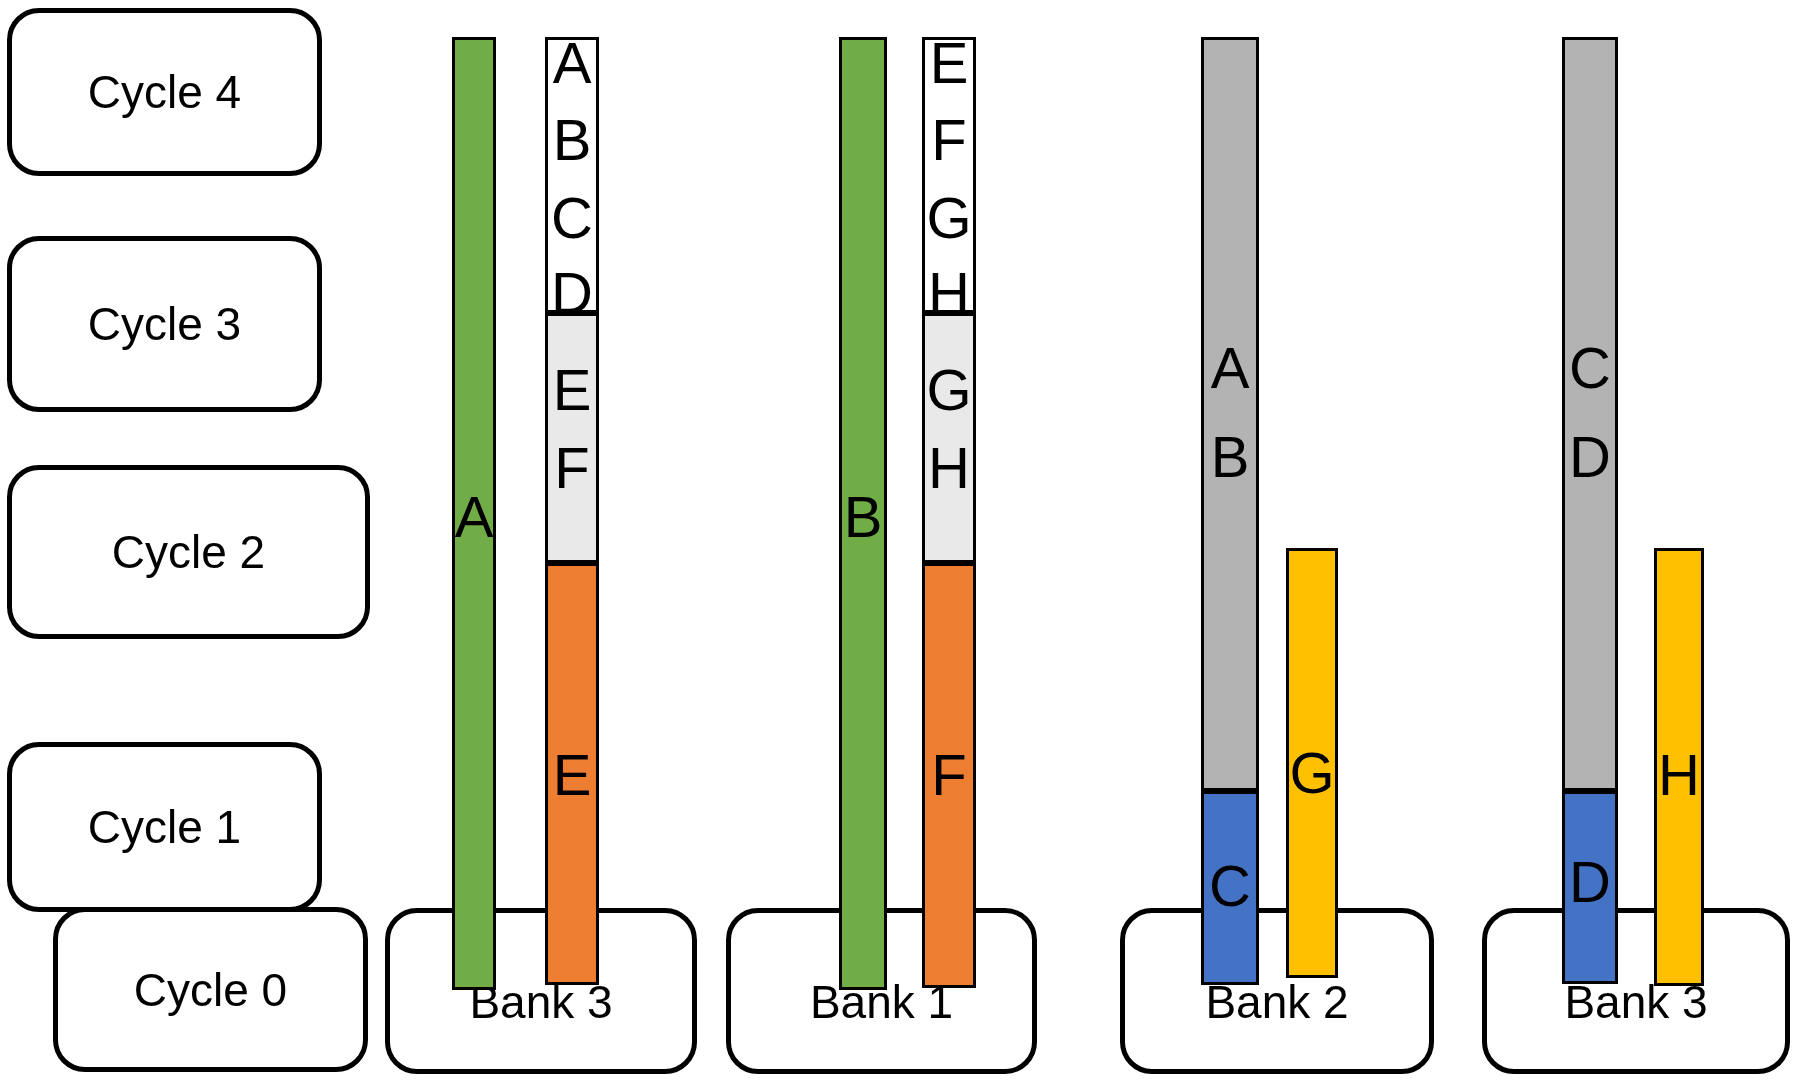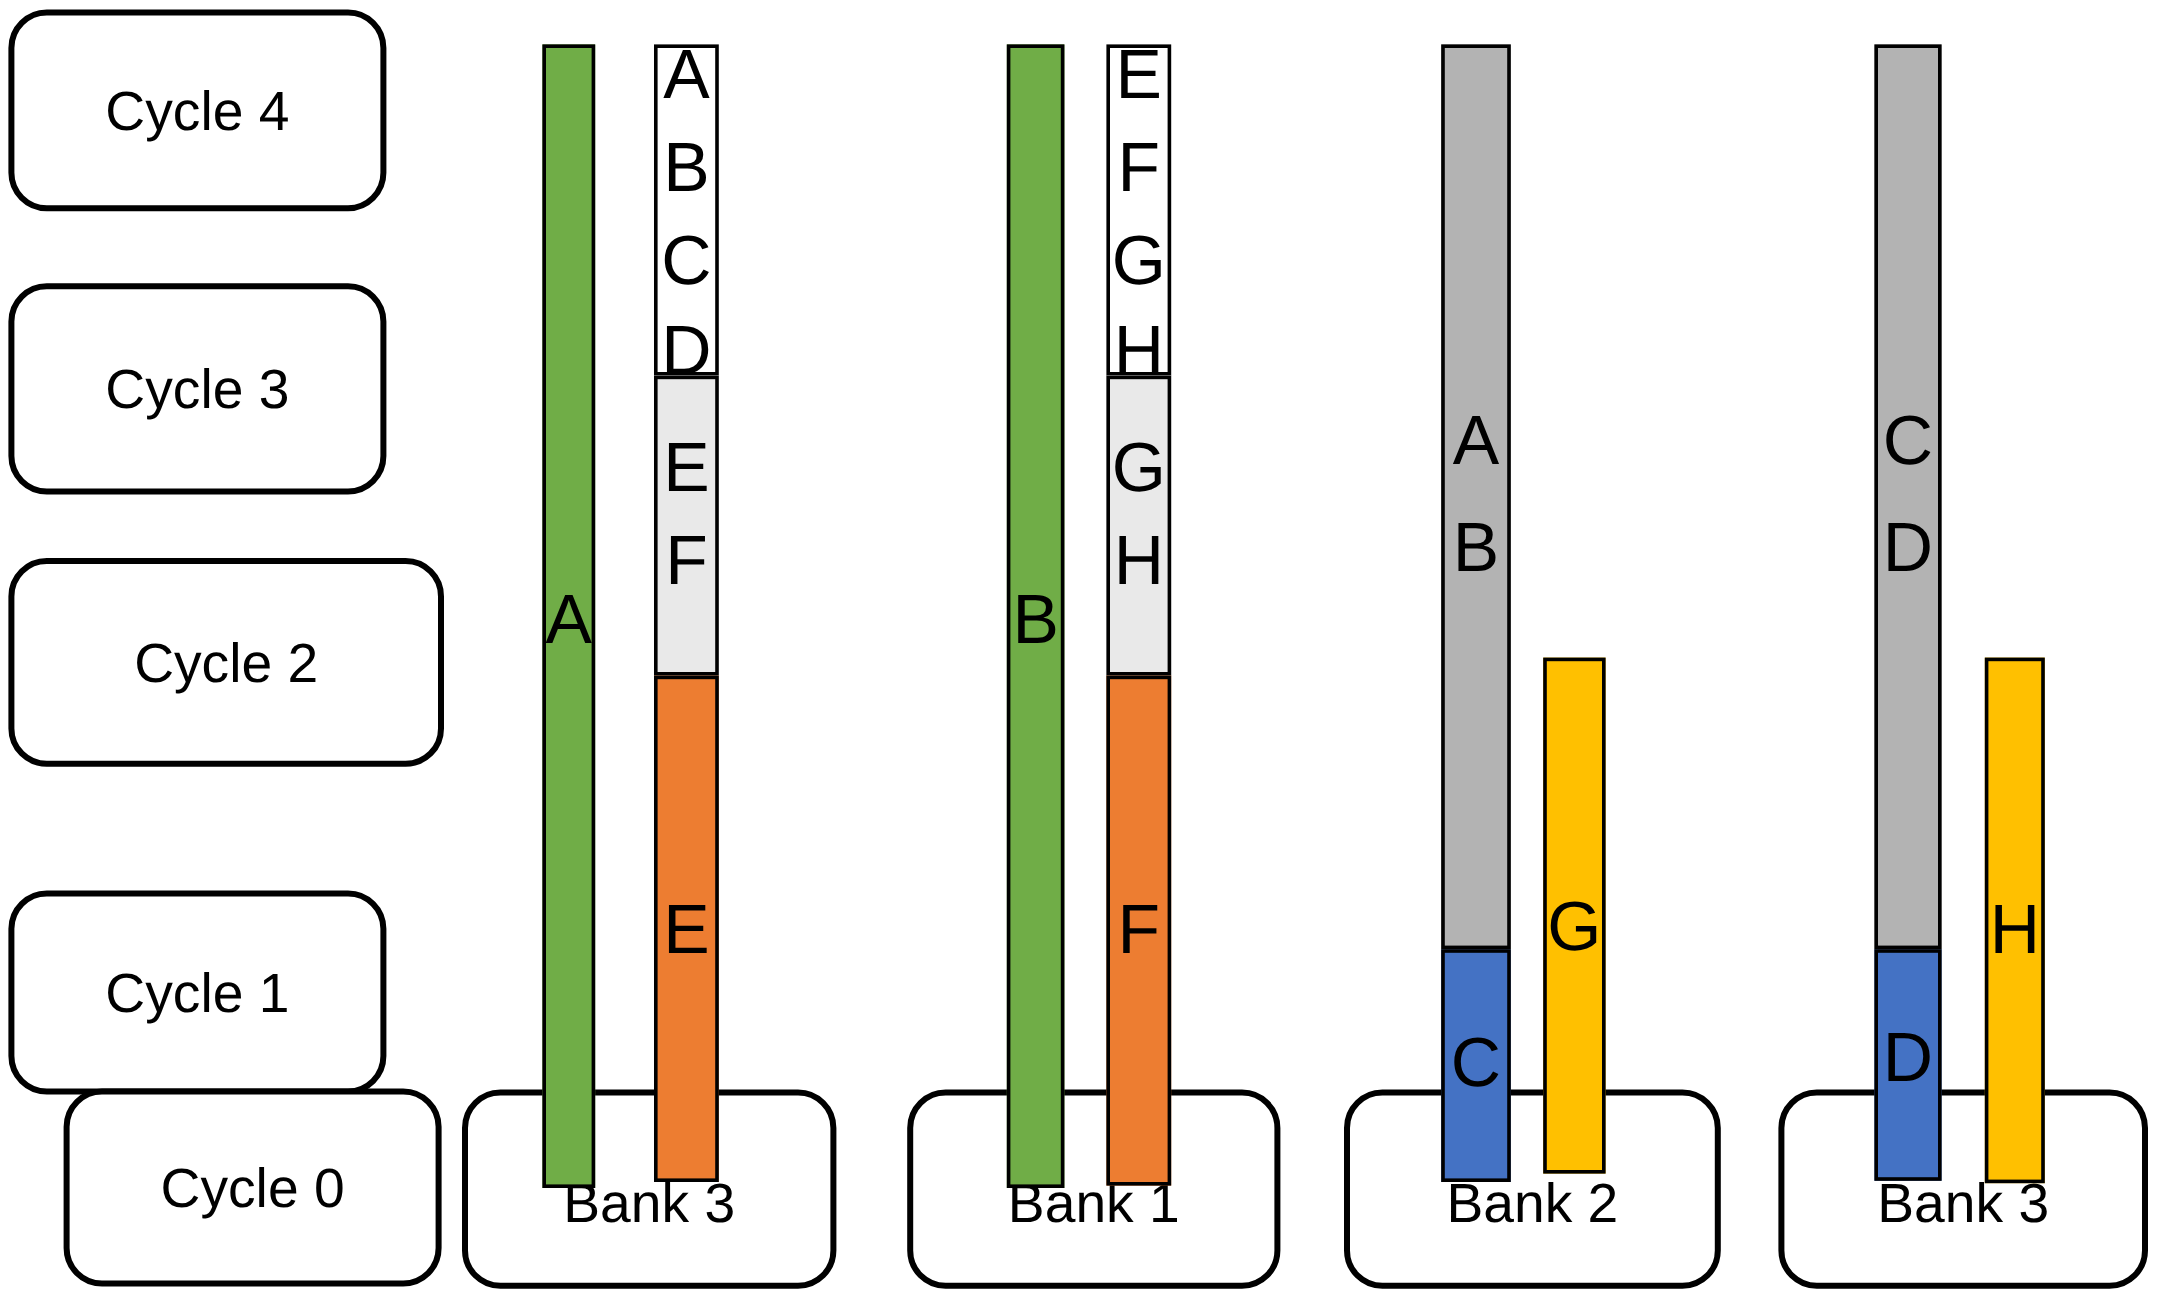--- a/index.html
+++ b/index.html
@@ -69,21 +69,21 @@
         <span class="cycle-label">Cycle 1</span>
       </div>
       <div class="rbox cycle-box" style="left: 7px; top: 907px; width: 315px; height: 165px; margin-left: 46px;">
         <span class="cycle-label">Cycle 0</span>
       </div>
     </div>
   <div>
       <div class="rbox" style="left: 385px; top: 908px; width: 312px; height: 166px;">
         <div class="bank-label" style="top: 66px;">Bank 3</div>
       </div>
-      <div class="rbox" style="left: 756px; top: 908px; width: 311px; height: 166px;">
+      <div class="rbox" style="left: 726px; top: 908px; width: 311px; height: 166px;">
         <div class="bank-label" style="top: 66px;">Bank 1</div>
       </div>
       <div class="rbox" style="left: 1120px; top: 908px; width: 314px; height: 166px;">
         <div class="bank-label" style="top: 66px;">Bank 2</div>
       </div>
       <div class="rbox" style="left: 1482px; top: 908px; width: 308px; height: 166px;">
         <div class="bank-label" style="top: 66px;">Bank 3</div>
       </div>
     </div>
   <div>

